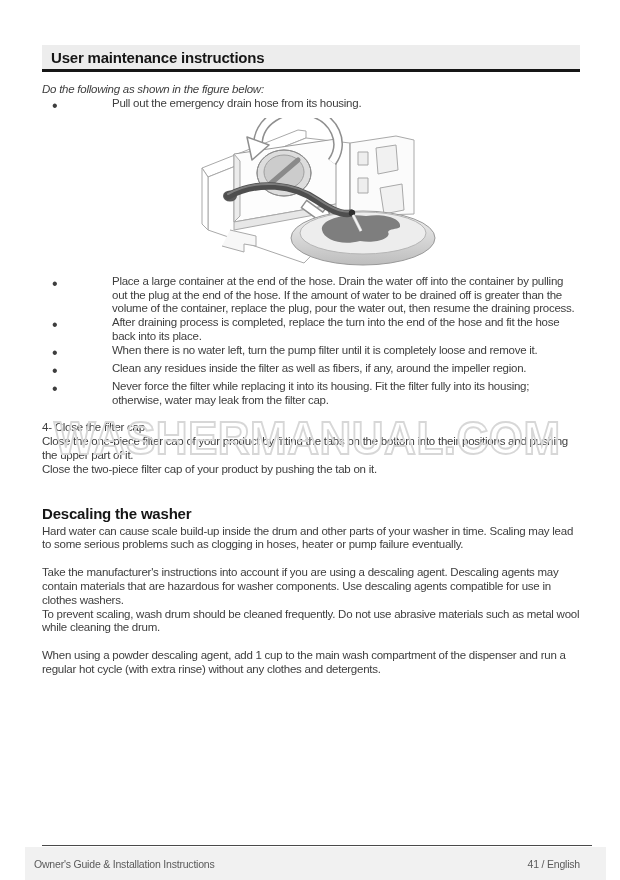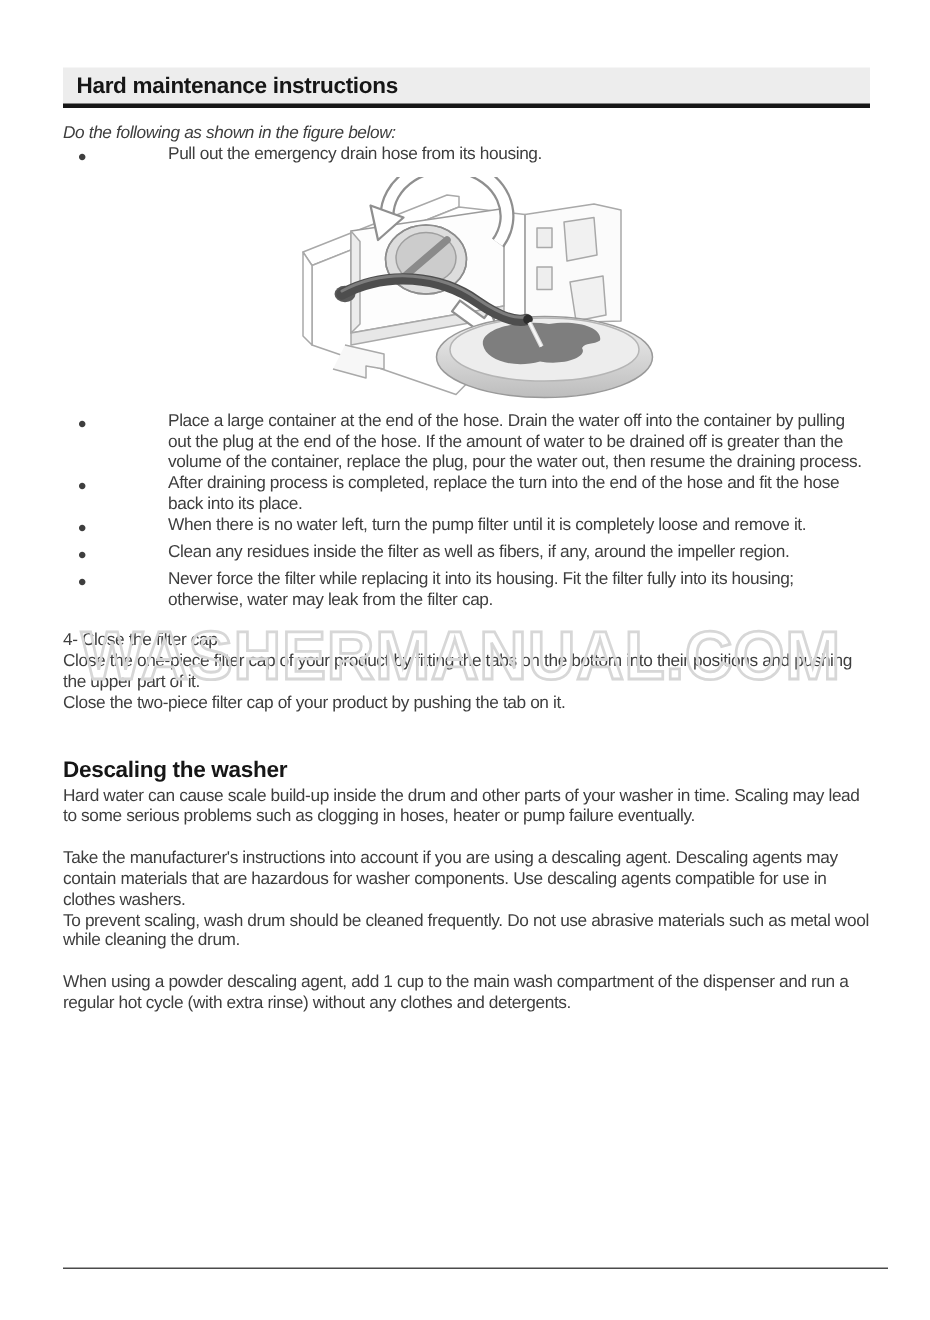--- a/index.html
+++ b/index.html
@@ -57,21 +57,21 @@
   svg { display:block; }
 </style>
 </head>
 <body>
 
 <div class="page">
 
   <div class="content">
 
     <div class="section-header">
-      <h1>Hard maintenance instructions</h1>
+      <h1>User maintenance instructions</h1>
     </div>
 
     <div class="body-text lead">Do the following as shown in the figure below:</div>
 
     <div class="bullet-row">
       <span class="bullet-marker">•</span>
       <span class="bullet-text">Pull out the emergency drain hose from its housing.</span>
     </div>
 
     <div class="figure-wrap">
@@ -171,14 +171,18 @@
       <p class="body-text gap">Take the manufacturer's instructions into account if you are using a descaling agent. Descaling agents may contain materials that are hazardous for washer components. Use descaling agents compatible for use in clothes washers.</p>
       <p class="body-text">To prevent scaling, wash drum should be cleaned frequently. Do not use abrasive materials such as metal wool while cleaning the drum.</p>
       <p class="body-text gap">When using a powder descaling agent, add 1 cup to the main wash compartment of the dispenser and run a regular hot cycle (with extra rinse) without any clothes and detergents.</p>
     </div>
 
   </div>
 
   <div class="watermark">WASHERMANUAL.COM</div>
 
   <div class="footer-rule"></div>
+  <div class="footer-bar">
+    <span>Owner's Guide &amp; Installation Instructions</span>
+    <span>41 / English</span>
+  </div>
 
 </div>
 
 </body></html>

